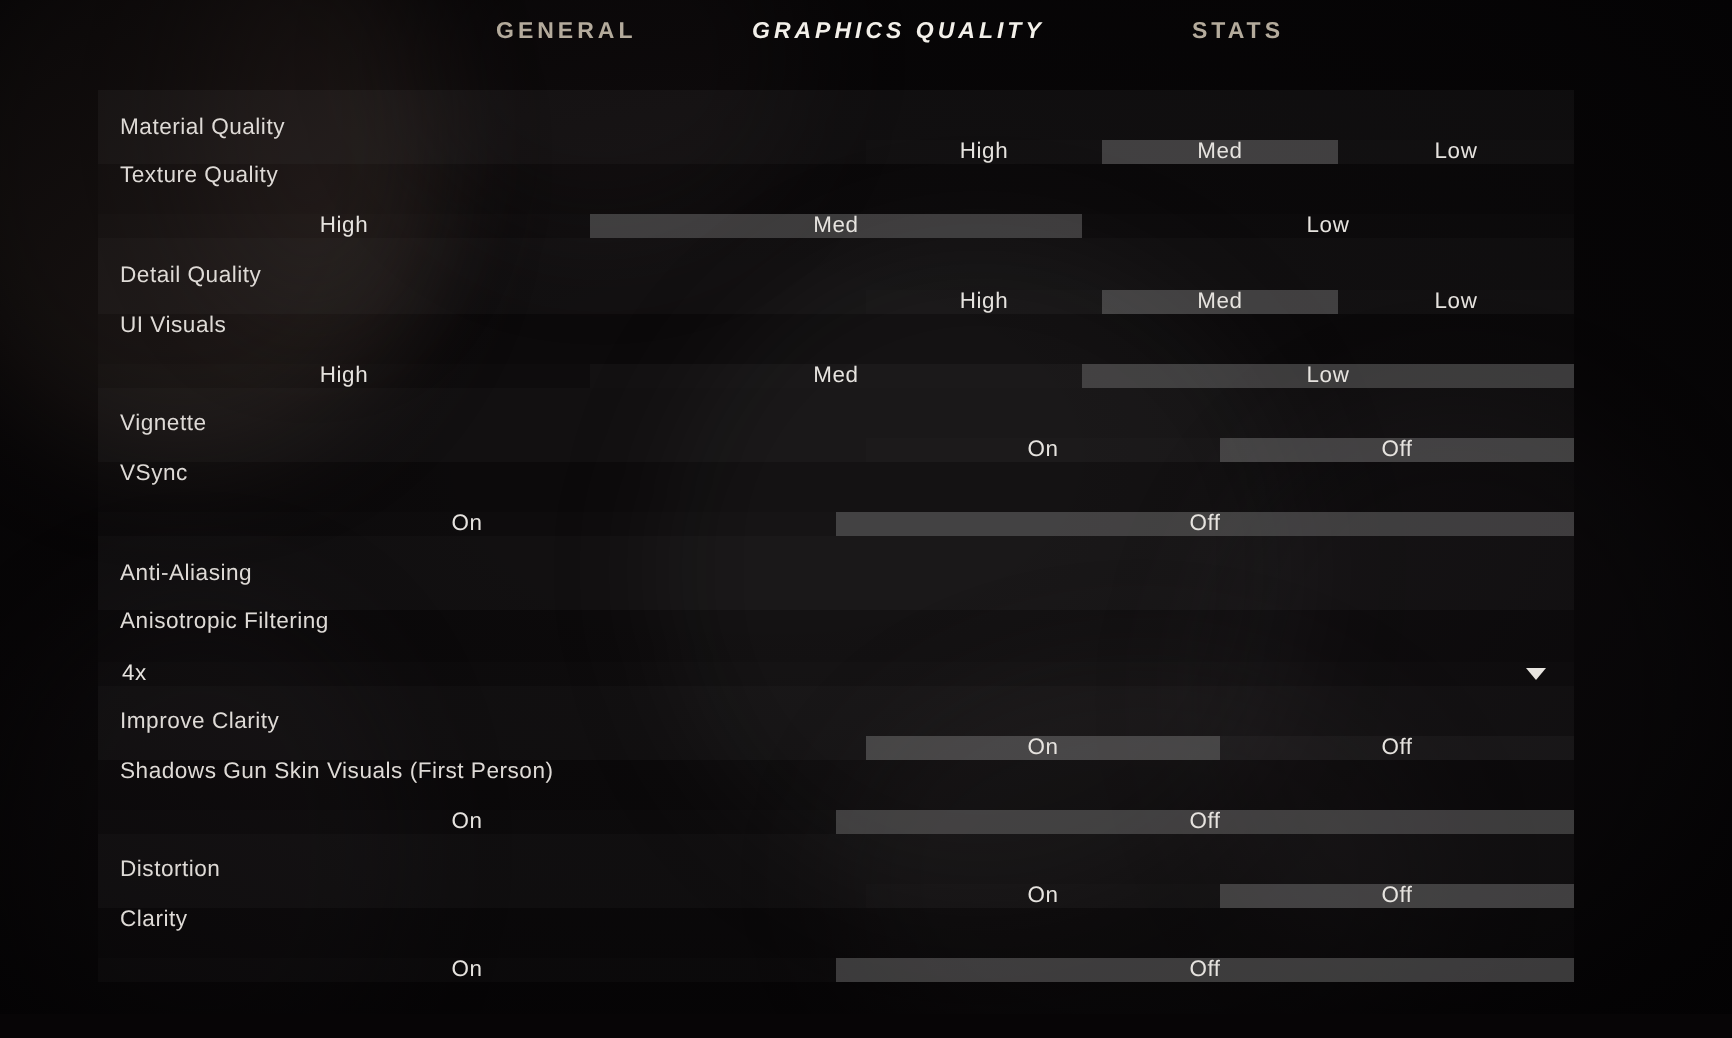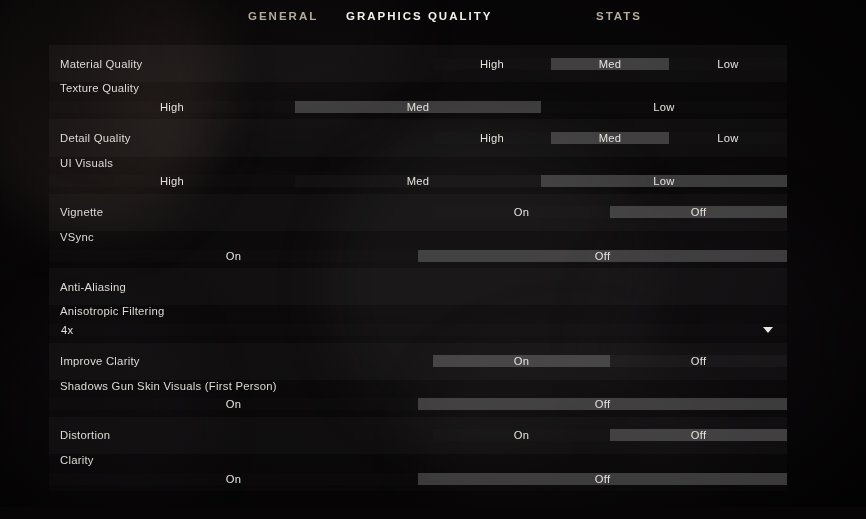--- a/index.html
+++ b/index.html
@@ -46,21 +46,21 @@
     top:10px;
     font-size:11.5px;
     font-weight:bold;
     letter-spacing:2.0px;
     white-space:nowrap;
     cursor:pointer;
   }
   .tab.inactive { color:#b4ab9c; }
   .tab.active   { color:#f3f0ea; }
   #tab-0 { left:248px; }
-  #tab-1 { left:346px; }
+  #tab-1 { left:376px;font-style:italic; }
   #tab-2 { left:556px;margin-left:40px; }
 
   
   .panel {
     position:absolute;
     left:49px; top:45px;
     width:738px; height:446px;
   }
 
   .row {
@@ -80,21 +80,21 @@
     font-size:11.3px;
     color:#dedad6;
     letter-spacing:.25px;
     white-space:nowrap;
   }
 
   .options {
     position:relative;
     flex:1;
     display:flex;
-    align-items:center;
+    align-items:flex-end;
   }
 
   .opt {
     flex:1;
     display:flex;
     align-items:center;
     justify-content:center;
     font-size:11.2px;
     color:#e6e3df;
     letter-spacing:.3px;

